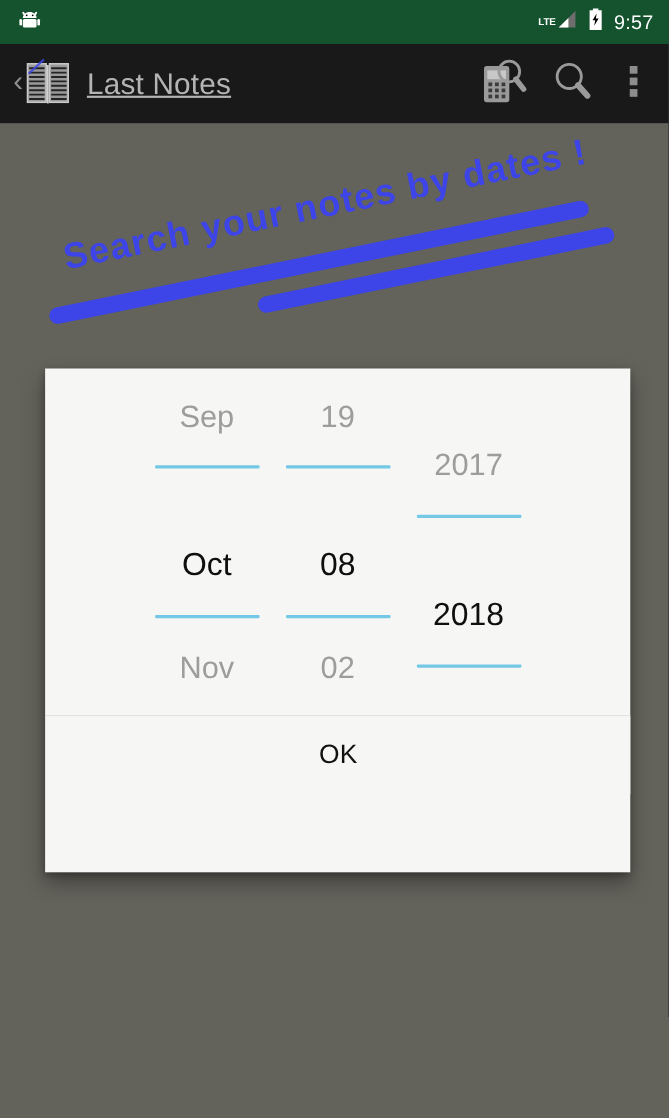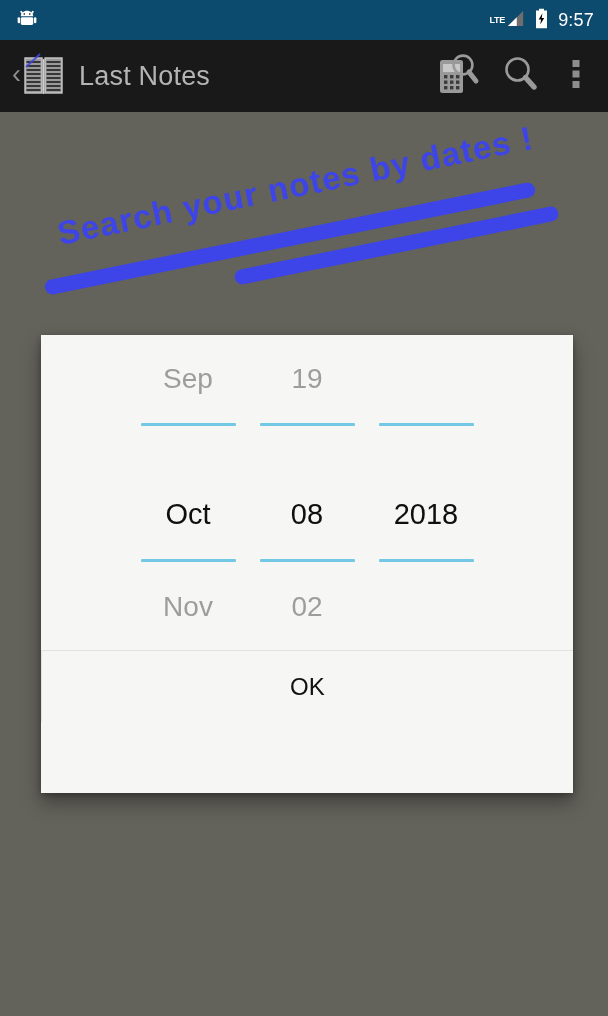--- a/index.html
+++ b/index.html
@@ -18,21 +18,21 @@
     overflow: hidden;
     background: #63625b;
   }
 
   
   #status-bar {
     position: absolute;
     left: 0; top: 0;
     width: 608px;
     height: 40px;
-    background: #0c4a6e;
+    background: #14532d;
     display: flex;
     align-items: center;
     box-sizing: border-box;
     padding: 0 14px 0 16px;
   }
   #status-bar .sb-left { display: flex; align-items: center; }
   #status-bar .sb-right {
     margin-left: auto;
     display: flex;
     align-items: center;
@@ -75,20 +75,21 @@
     padding: 0 2px 3px 6px;
     font-family: "Liberation Sans", sans-serif;
   }
   .tb-appicon { margin-right: 14px; display: flex; align-items: center; }
   .tb-title {
     color: #b4b4b4;
     font-size: 27px;
     line-height: 1;
     letter-spacing: 0.2px;
     white-space: nowrap;
+    text-decoration: underline;
   }
   .tb-actions {
     margin-left: auto;
     display: flex;
     align-items: center;
   }
   .tb-action {
     width: 62px;
     height: 72px;
     display: flex;
@@ -357,20 +358,21 @@
 
       <div class="pk-col">
         <div class="pk-val">19</div>
         <div class="pk-rule"></div>
         <div class="pk-val current">08</div>
         <div class="pk-rule"></div>
         <div class="pk-val">02</div>
       </div>
 
       <div class="pk-col">
+        <div class="pk-val">2017</div>
         <div class="pk-rule"></div>
         <div class="pk-val current">2018</div>
         <div class="pk-rule"></div>
       </div>
 
     </div>
 
     <div id="dialog-divider"></div>
 
     <div id="dialog-buttons">

